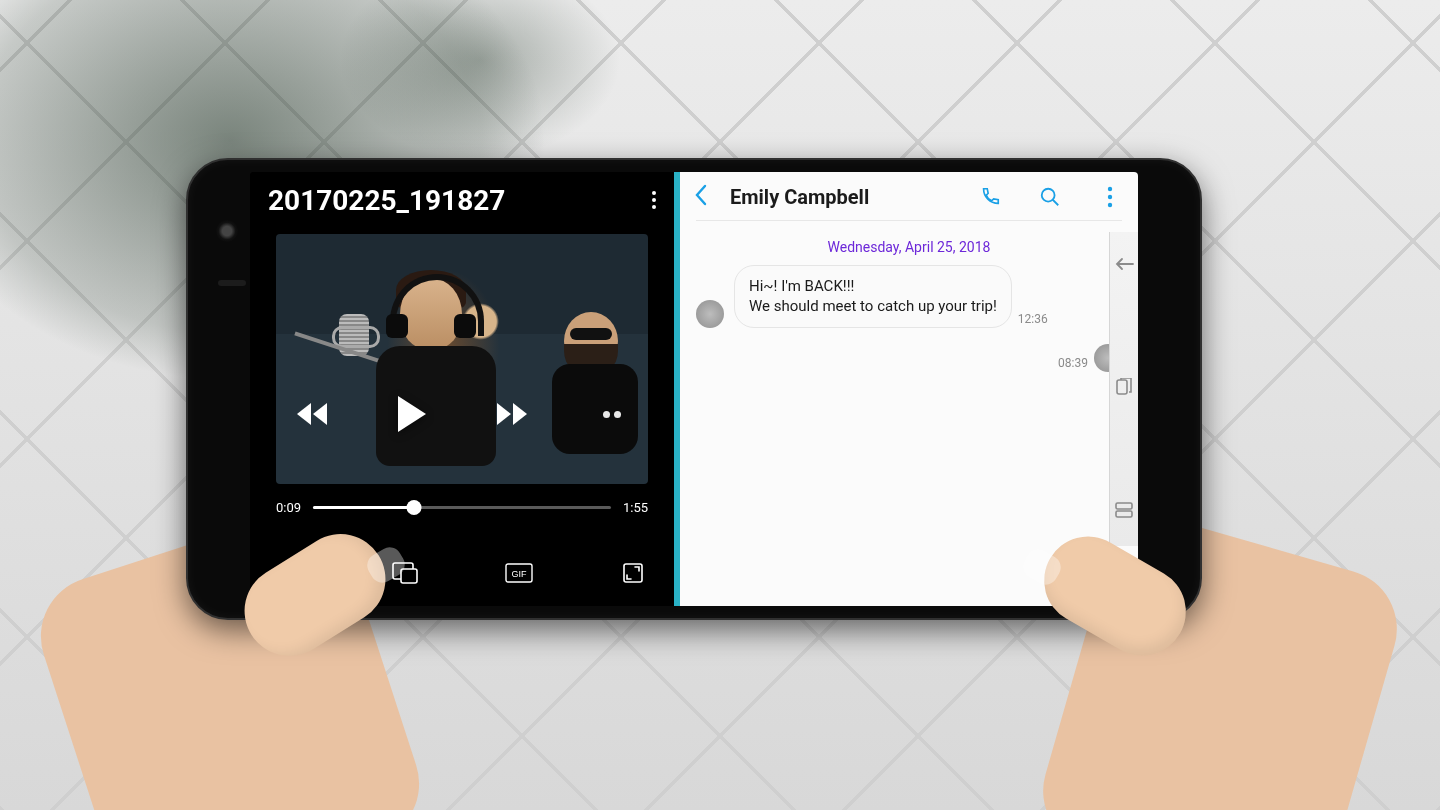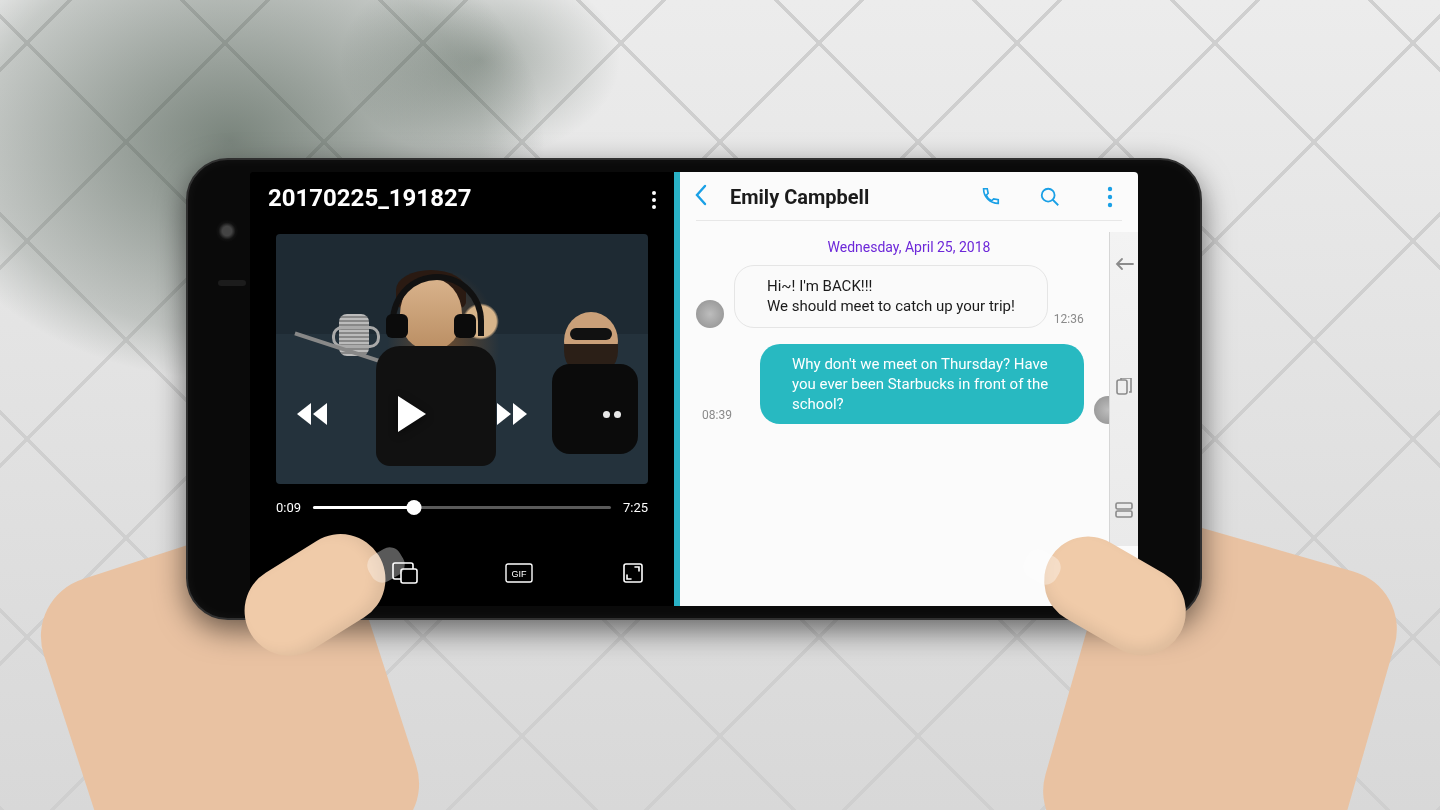--- a/index.html
+++ b/index.html
@@ -20,21 +20,21 @@
   border:2px solid #303030;
 }
 .camera-dot{
   position:absolute;left:28px;top:60px;width:22px;height:22px;border-radius:50%;
   background:radial-gradient(circle,#444 0 30%,#111 55%,#000 100%);
 }
 .speaker-slit{position:absolute;left:30px;top:120px;width:28px;height:6px;border-radius:3px;background:#1c1c1c;}
 .screen{position:absolute;left:62px;top:12px;right:62px;bottom:12px;background:#000;border-radius:4px;overflow:hidden;display:flex;}
 
 .video-app{width:424px;height:100%;background:#000;color:#fff;position:relative;}
-.video-title{position:absolute;left:18px;top:12px;font-size:24px;font-weight:700;}
+.video-title{position:absolute;left:18px;top:12px;font-size:28px;font-weight:700;}
 .v-more{position:absolute;right:18px;top:16px;cursor:pointer;}
 .dot{width:4px;height:4px;border-radius:50%;background:#fff;margin:3px auto;}
 .video-thumb{position:absolute;left:26px;right:26px;top:62px;height:250px;border-radius:4px;overflow:hidden;
   background:
     radial-gradient(circle at 55% 35%,#d7b48a 0 6%,transparent 7%),
     radial-gradient(ellipse 80px 110px at 45% 45%,#6a4b2f, transparent 70%),
     linear-gradient(#1e2a33 0 40%,#24323c 40% 100%);
 }
 
 .singer{position:absolute;left:90px;top:38px;width:130px;height:180px;}
@@ -74,21 +74,21 @@
 .chat-header{display:flex;align-items:center;gap:22px;padding:12px 16px 10px 14px;}
 .back-chevron{color:#1aa0e6;cursor:pointer;}
 .contact-name{font-size:20px;font-weight:700;flex:0 0 auto;}
 .hdr-spacer{flex:1}
 .hdr-icon{color:#1aa0e6;cursor:pointer;width:24px;height:24px;display:flex;align-items:center;justify-content:center;margin-left:14px;}
 .hdr-divider{height:1px;background:#e7e7e7;margin:0 16px;}
 .date-label{text-align:center;color:#6d28d9;font-size:14px;margin:18px 0 10px;}
 .messages{flex:1;padding:0 16px;overflow:hidden;}
 .msg-row{display:flex;align-items:flex-end;margin-bottom:16px;}
 .avatar{width:28px;height:28px;border-radius:50%;background:radial-gradient(#bdbdbd,#8e8e8e);}
-.bubble{max-width:260px;padding:10px 32px;border-radius:20px;font-size:15px;line-height:1.35;}
+.bubble{max-width:260px;padding:10px 14px;border-radius:20px;font-size:15px;line-height:1.35;}
 .bubble.in{background:#fafafa;border:1px solid #e5e5e5;margin-left:10px;}
 .bubble.out{background:#28b9c1;color:#fff;margin-left:auto;margin-right:10px;}
 .ts{font-size:12px;color:#8a8a8a;margin:0 6px 2px;}
 .row-in{display:flex;align-items:flex-end;}
 .row-out{display:flex;align-items:flex-end;justify-content:flex-end;}
 
 .compose{display:flex;align-items:center;gap:12px;padding:10px 14px 14px;}
 .round-btn{width:34px;height:34px;border-radius:50%;display:flex;align-items:center;justify-content:center;cursor:pointer;}
 .plus-btn{border:1.5px solid #8c8c8c;color:#666;background:#fff;}
 .compose-field{flex:1;display:flex;align-items:center;gap:10px;height:38px;border:1.5px solid #cfcfcf;border-radius:20px;padding:0 10px 0 16px;background:#fff;}
@@ -186,21 +186,21 @@
             </div>
           </div>
         </div>
 
         <div class="timebar">
           <span>0:09</span>
           <div class="track">
             <div class="fill"></div>
               <div class="knob"></div>
           </div>
-          <span>7:25</span>
+          <span>1:55</span>
         </div>
 
         <div class="bottom-icons">
           <div class="bicon">
             <svg width="22" height="24" viewBox="0 0 22 24" fill="none" stroke="#fff" stroke-width="1.6">
               <rect x="3" y="10" width="16" height="12" rx="2"></rect>
                 <path d="M7 10V7a4 4 0 0 1 8 0v3"></path>
                 <circle cx="11" cy="16" r="1.3" fill="#fff"></circle>
               </svg>
           </div>
@@ -261,21 +261,20 @@
 
         <div class="messages">
           <div class="msg-row row-in">
             <div class="avatar"></div>
             <div class="bubble in" style="white-space:pre-line">Hi~! I'm BACK!!!
 We should meet to catch up your trip!</div>
             <div class="ts">12:36</div>
           </div>
           <div class="msg-row row-out">
             <div class="ts">08:39</div>
-            <div class="bubble out">Why don't we meet on Thursday? Have you ever been Starbucks in front of the school?</div>
             <div class="avatar"></div>
           </div>
         </div>
 
 
         <div class="edge-panel">
           <div class="edge-icon">
             <svg width="20" height="14" viewBox="0 0 20 14" fill="none" stroke="#8b8b8b" stroke-width="1.8" stroke-linecap="round">
                 <path d="M19 7H3M8 2 3 7l5 5"></path>
               </svg>

